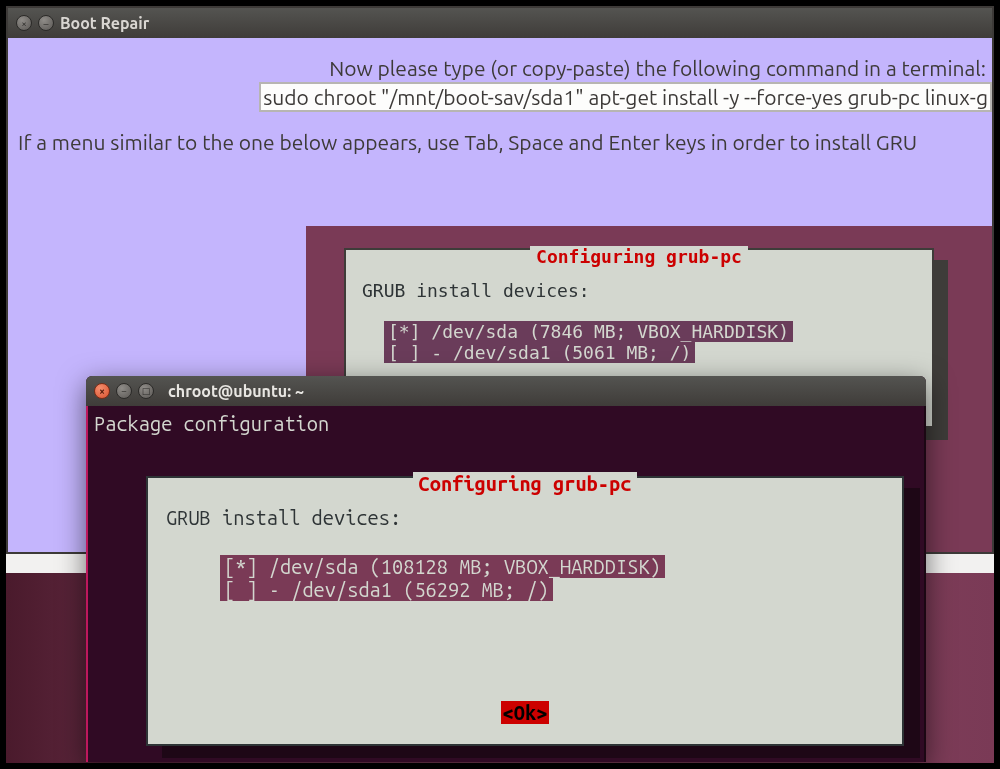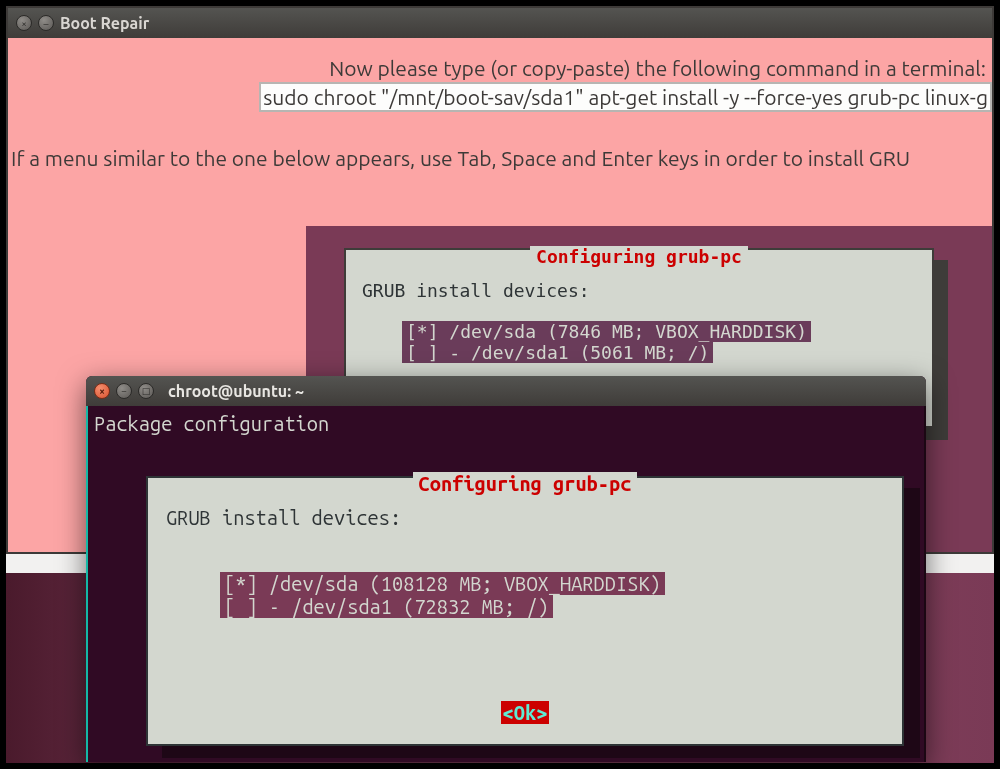--- a/index.html
+++ b/index.html
@@ -39,21 +39,21 @@
     width: 16px; height: 16px; border-radius: 50%;
     background: radial-gradient(circle at 35% 30%, #8f8c88, #5b5855);
     border: 1px solid #2b2a28;
     display: flex; align-items: center; justify-content: center;
     font-size: 10px; color: #2b2a28;
   }
   .boot-repair-title {
     color: #d9d6d2; font-weight: bold; font-size: 16px; 
   }
   .boot-repair-body {
-    background: #fca5a5;
+    background: #c4b5fd;
     height: calc(100% - 30px);
     position: relative;
     padding-top: 18px;
     overflow: hidden;
   }
   .br-instruction {
     text-align: right;
     color: #3d3a38;
     font-size: 21px;
     padding-right: 6px;
@@ -66,24 +66,24 @@
   .br-command-text {
     background: #fdfdfc;
     border: 2px solid #b7b5b2;
     font-family: "Ubuntu", sans-serif;
     font-size: 21px;
     color: #3d3a38;
     padding: 1px 2px;
     display: inline-block;
   }
   .br-tabhint {
-    margin-top: 34px;
+    margin-top: 18px;
     color: #3d3a38;
     font-size: 21px;
-    padding-left: 3px;
+    padding-left: 10px;
     white-space: nowrap;
   }
 
   
   .br-illustration {
     position: absolute;
     left: 298px; top: 188px;
     width: 700px; height: 360px;
     background: #7a3a56;
     font-family: "DejaVu Sans Mono", monospace;
@@ -99,21 +99,21 @@
     font-size: 18px;
   }
   .illus-title-wrap {
     position: absolute; top: -4px; left: 0; right: 0; text-align: center;
   }
   .illus-title {
     background: #d3d7cf; color: #cc0000; padding: 0 6px; font-weight: bold;
   }
   .illus-label { margin-top: 18px; color: #2e3436; }
   .illus-devices {
-    margin-top: 20px; margin-left: 40px;
+    margin-top: 20px; margin-left: 22px;
   }
   .illus-dev {
     background: #6a3c5a; color: #d3d7cf; padding: 0 4px;
     white-space: pre;
   }
 
   
   .terminal-window {
     position: absolute;
     left: 80px; top: 370px;
@@ -145,21 +145,21 @@
   }
   .term-title { color: #e8e6e2; font-weight: bold; font-size: 16px; margin-left: 8px; }
 
   .term-body {
     font-family: "Ubuntu Mono","DejaVu Sans Mono", monospace;
     color: #d3d7cf;
     font-size: 20px;
     height: calc(100% - 30px);
     position: relative;
     background: #300a24;
-    border-left: 2px solid #14b8a6;
+    border-left: 2px solid #be185d;
     border-right: 2px solid #1b0713;
   }
   .term-pkgconf {
     padding: 6px 6px 0 6px;
     color: #d3d7cf;
   }
   .term-dialog-shadow {
     position: absolute; left: 74px; top: 82px; width: 758px; height: 270px;
     background: #1e0716;
   }
@@ -170,32 +170,32 @@
     padding: 14px 18px;
   }
   .term-dialog-title-wrap {
     position: absolute; top: -6px; left: 0; right: 0; text-align: center;
   }
   .term-dialog-title {
     background: #d3d7cf; color: #cc0000; padding: 0 6px; font-weight: bold;
   }
   .term-dialog-label { margin-top: 14px; }
   .term-devices {
-    margin-top: 43px; margin-left: 54px;
+    margin-top: 26px; margin-left: 54px;
   }
   .term-dev {
     background: #7a3a56; color: #d3d7cf; padding: 0 4px;
     white-space: pre;
     display: inline;
   }
   .term-ok-wrap {
     position: absolute; bottom: 20px; left: 0; right: 0; text-align: center;
   }
   .term-ok {
-    background: #cc0000; color: #5eead4; font-weight: bold;
+    background: #cc0000; color: #000000; font-weight: bold;
     padding: 0 2px;
   }
 </style>
 </head>
 <body>
 
 <div class="desktop-strip"></div>
 
 <div class="boot-repair-window">
   <div class="boot-repair-titlebar">
@@ -247,20 +247,20 @@
     <div class="term-pkgconf">Package configuration</div>
 
     <div class="term-dialog-shadow"></div>
     <div class="term-dialog">
       <div class="term-dialog-title-wrap">
         <span class="term-dialog-title">Configuring grub-pc</span>
       </div>
       <div class="term-dialog-label">GRUB install devices:</div>
       <div class="term-devices">
         <div><span class="term-dev">[*] /dev/sda (108128 MB; VBOX_HARDDISK)</span></div>
-        <div><span class="term-dev">[ ] - /dev/sda1 (72832 MB; /)</span></div>
+        <div><span class="term-dev">[ ] - /dev/sda1 (56292 MB; /)</span></div>
       </div>
       <div class="term-ok-wrap">
         <span class="term-ok">&lt;Ok&gt;</span>
       </div>
     </div>
   </div>
 </div>
 
 </body></html>

